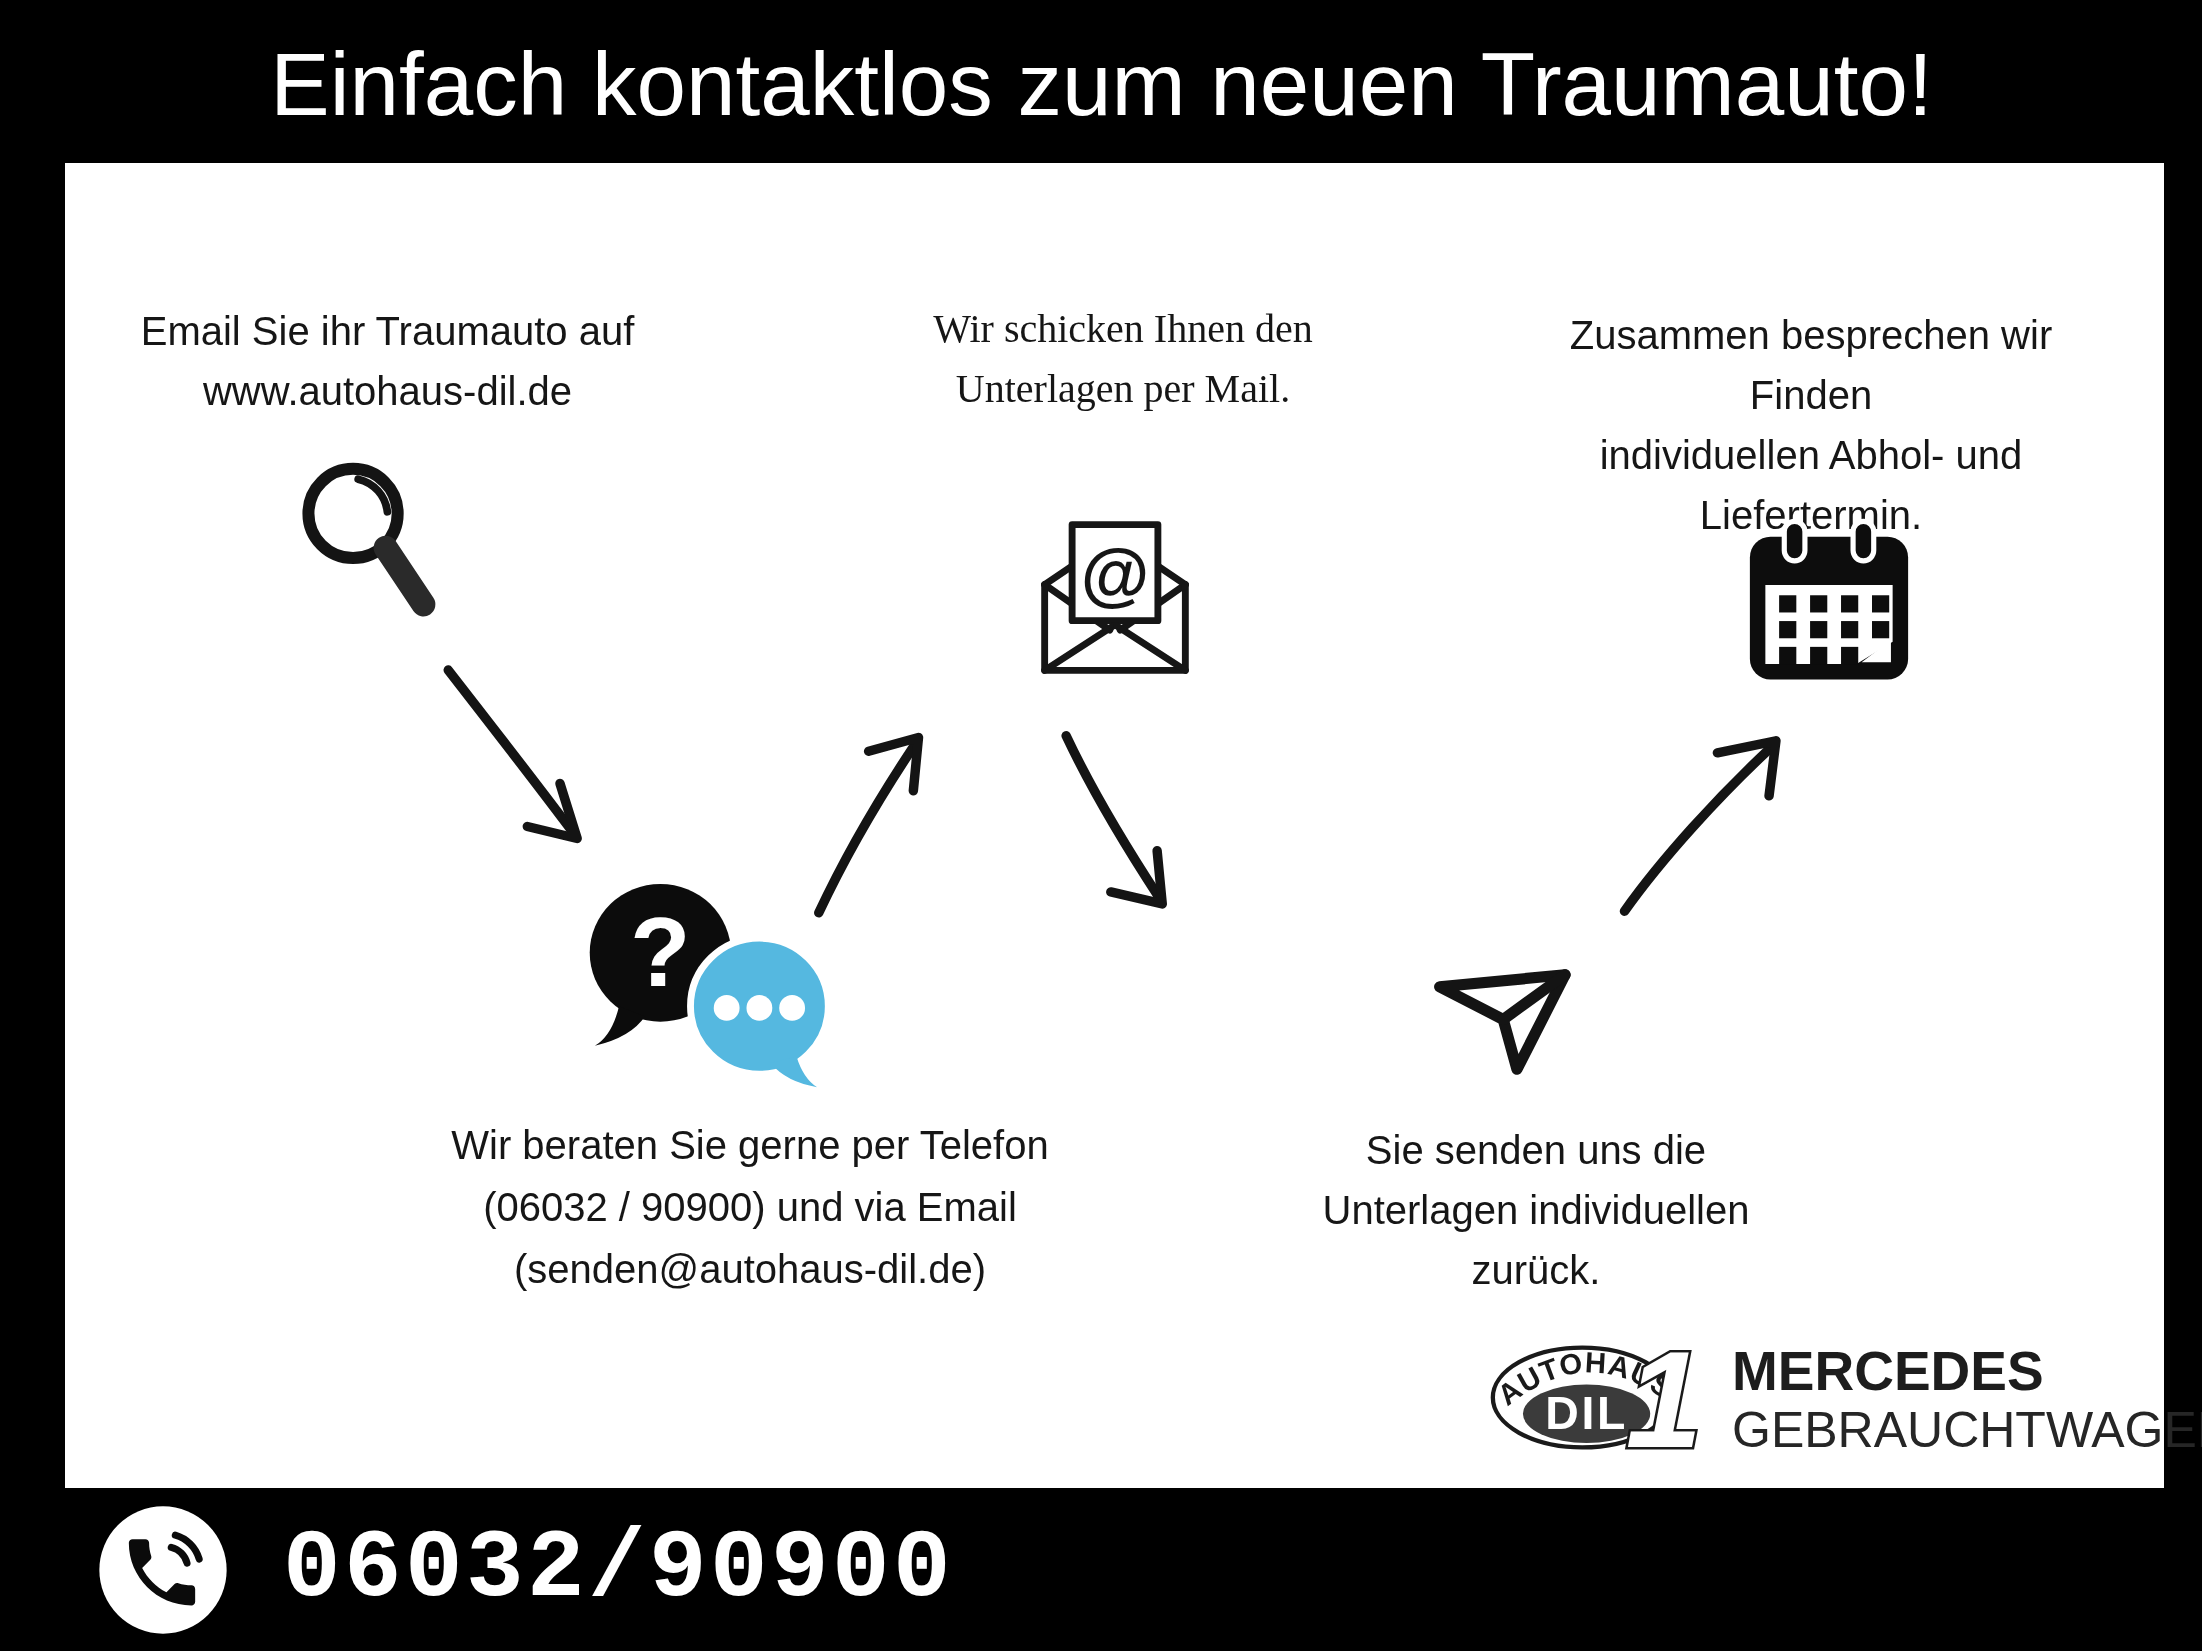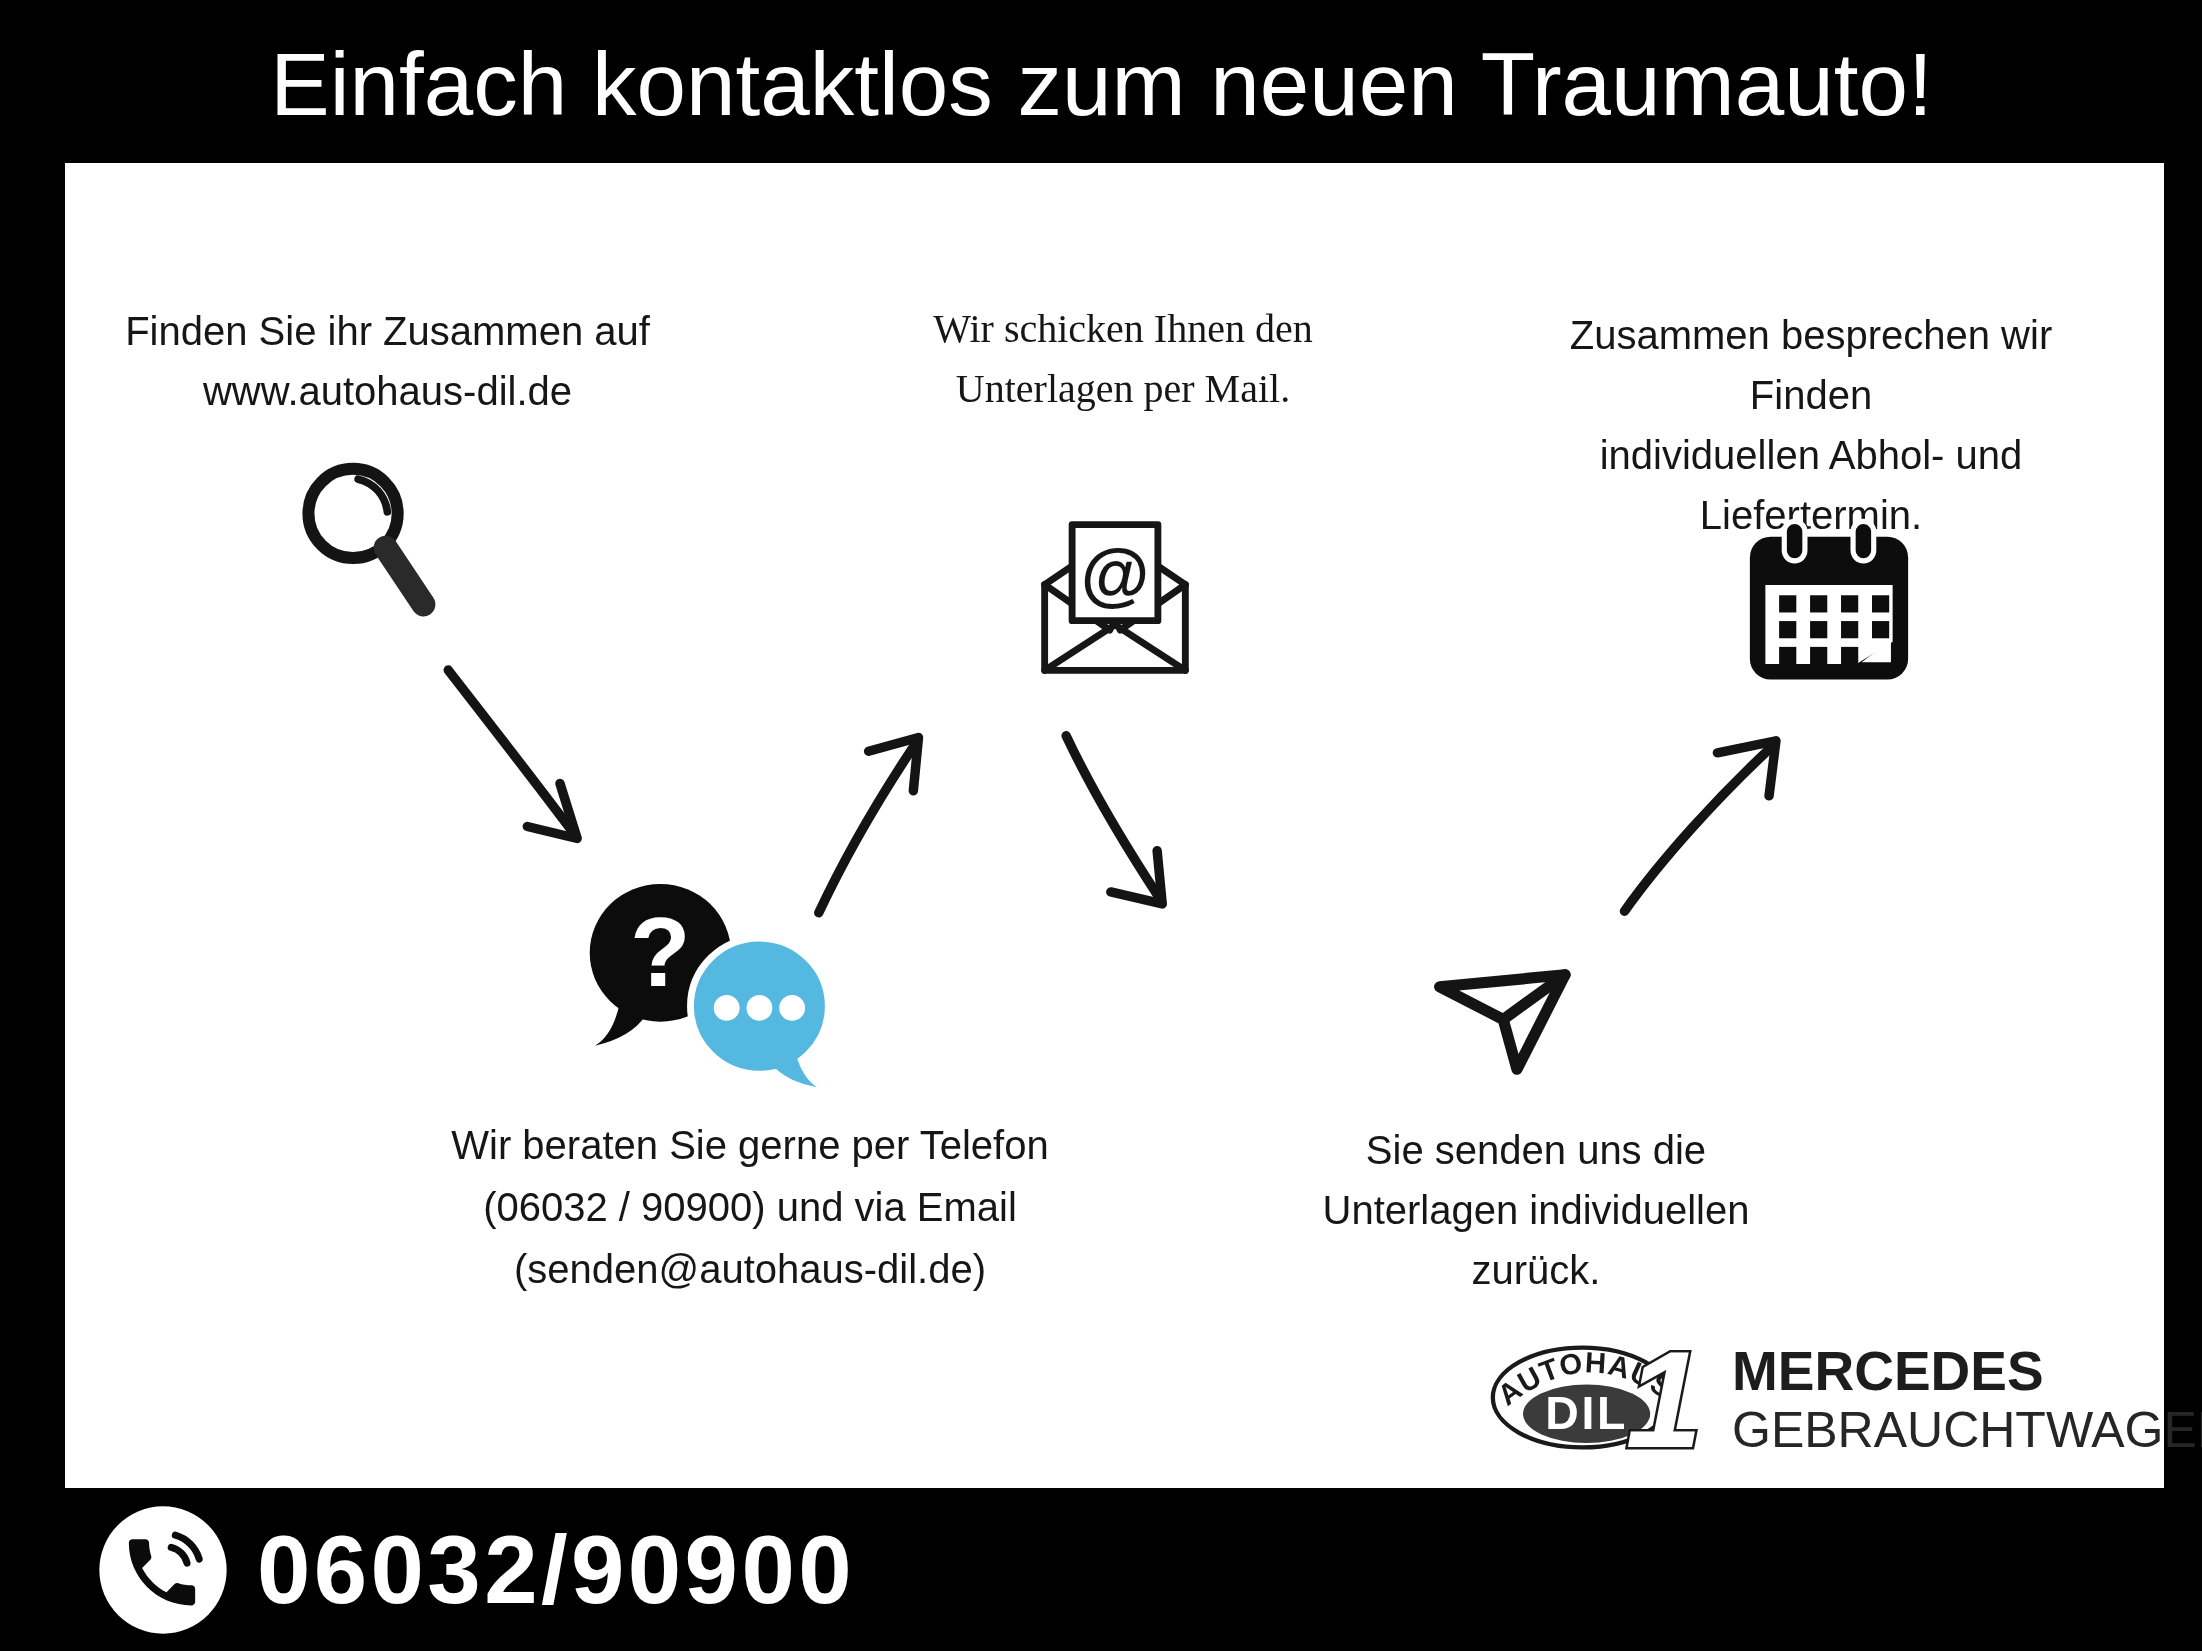--- a/index.html
+++ b/index.html
@@ -37,36 +37,37 @@
   .logo-svg{left:1420px;top:1170px;width:241px;height:129px;}
   .brand{position:absolute;left:1667px;top:1177px;color:#1d1d1d;white-space:nowrap;}
   .brand1{font-size:55px;font-weight:bold;letter-spacing:0px;line-height:62px;}
   .brand2{font-size:50px;font-weight:400;letter-spacing:0px;line-height:57px;color:#262626;}
   .footer{
     position:absolute;left:0;top:1488px;width:2203px;height:163px;background:#000000;
     display:flex;align-items:center;
   }
   .footer .icon-phone{width:134px;height:134px;margin-left:96px;flex:0 0 auto;}
   .phone-number{
-    color:#ffffff;font-size:96px;font-weight:bold;letter-spacing:3.4px;margin-left:27px;
+    color:#ffffff;font-size:96px;font-weight:bold;letter-spacing:3.4px;margin-left:53px;
     line-height:134px;
+    font-family:Liberation Mono, monospace;
   }
   svg{display:block;}
 </style>
 </head>
 <body>
 
 <div class="canvas">
 
   <div class="title">Einfach kontaktlos zum neuen Traumauto!</div>
 
   <div class="panel">
 
     <div class="step-text step-find">
-      <div>Finden Sie ihr Zusammen auf</div>
+      <div>Email Sie ihr Traumauto auf</div>
       <div>www.autohaus-dil.de</div>
     </div>
 
     <svg class="abs icon-search" viewBox="0 0 190 215">
       <circle cx="70" cy="62" r="52" fill="none" stroke="#141414" stroke-width="14"></circle>
       <path d="M76,22 a44,44 0 0 1 34,38" fill="none" stroke="#141414" stroke-width="9" stroke-linecap="round"></path>
       <line x1="108" y1="102" x2="152" y2="168" stroke="#2a2a2a" stroke-width="28" stroke-linecap="round"></line>
     </svg>
 
     <svg class="abs arrow1" viewBox="0 0 200 235">

